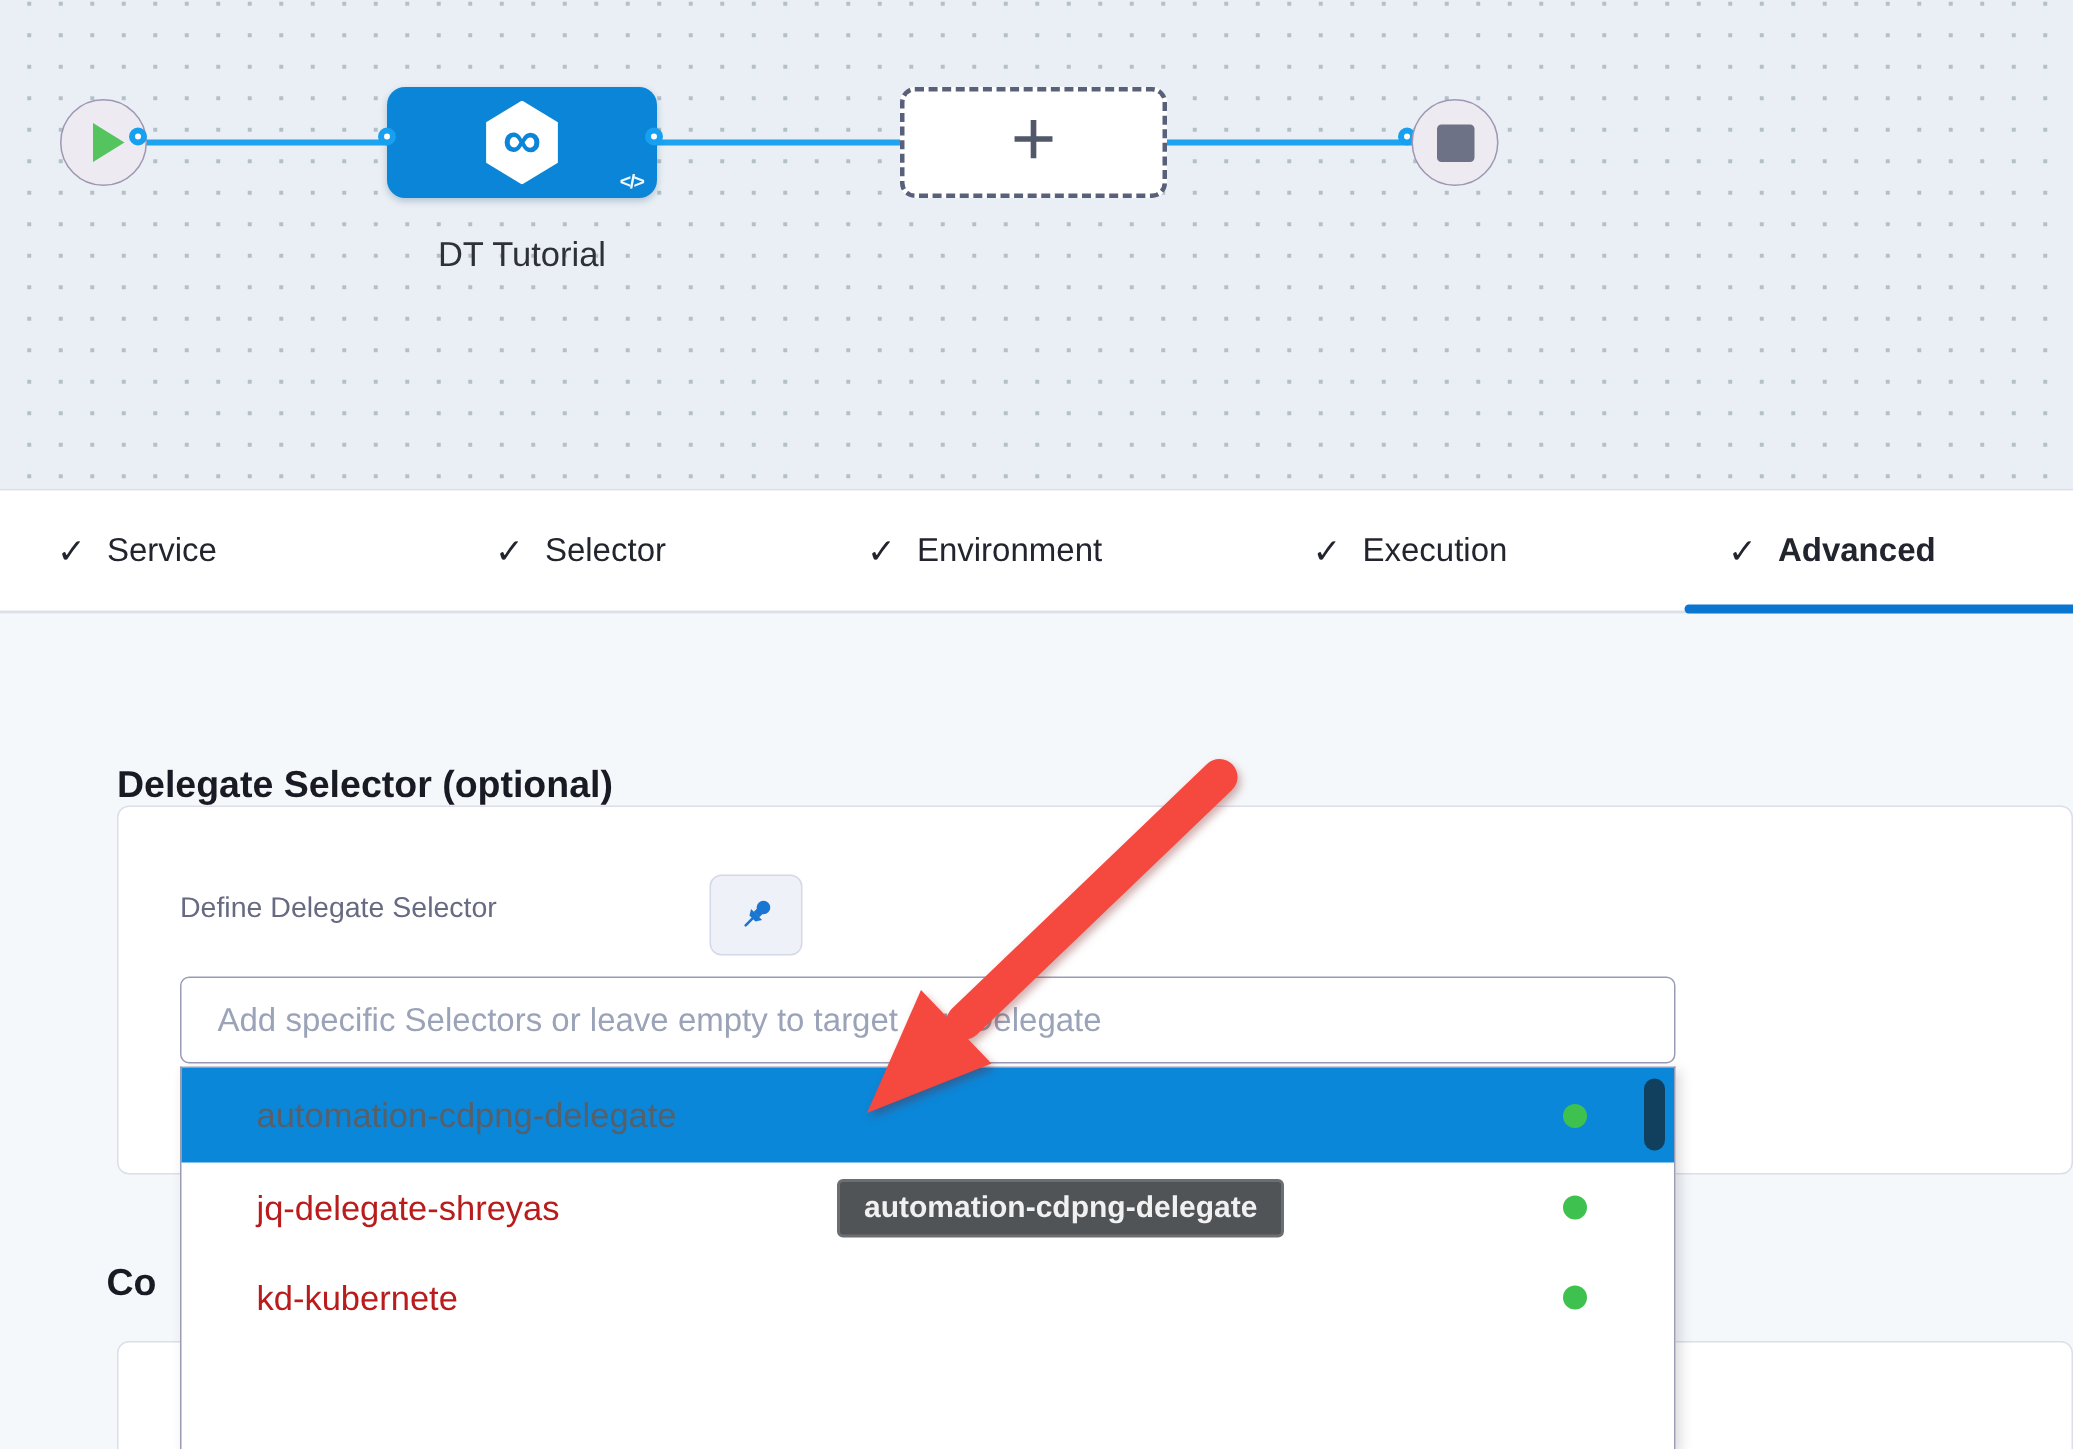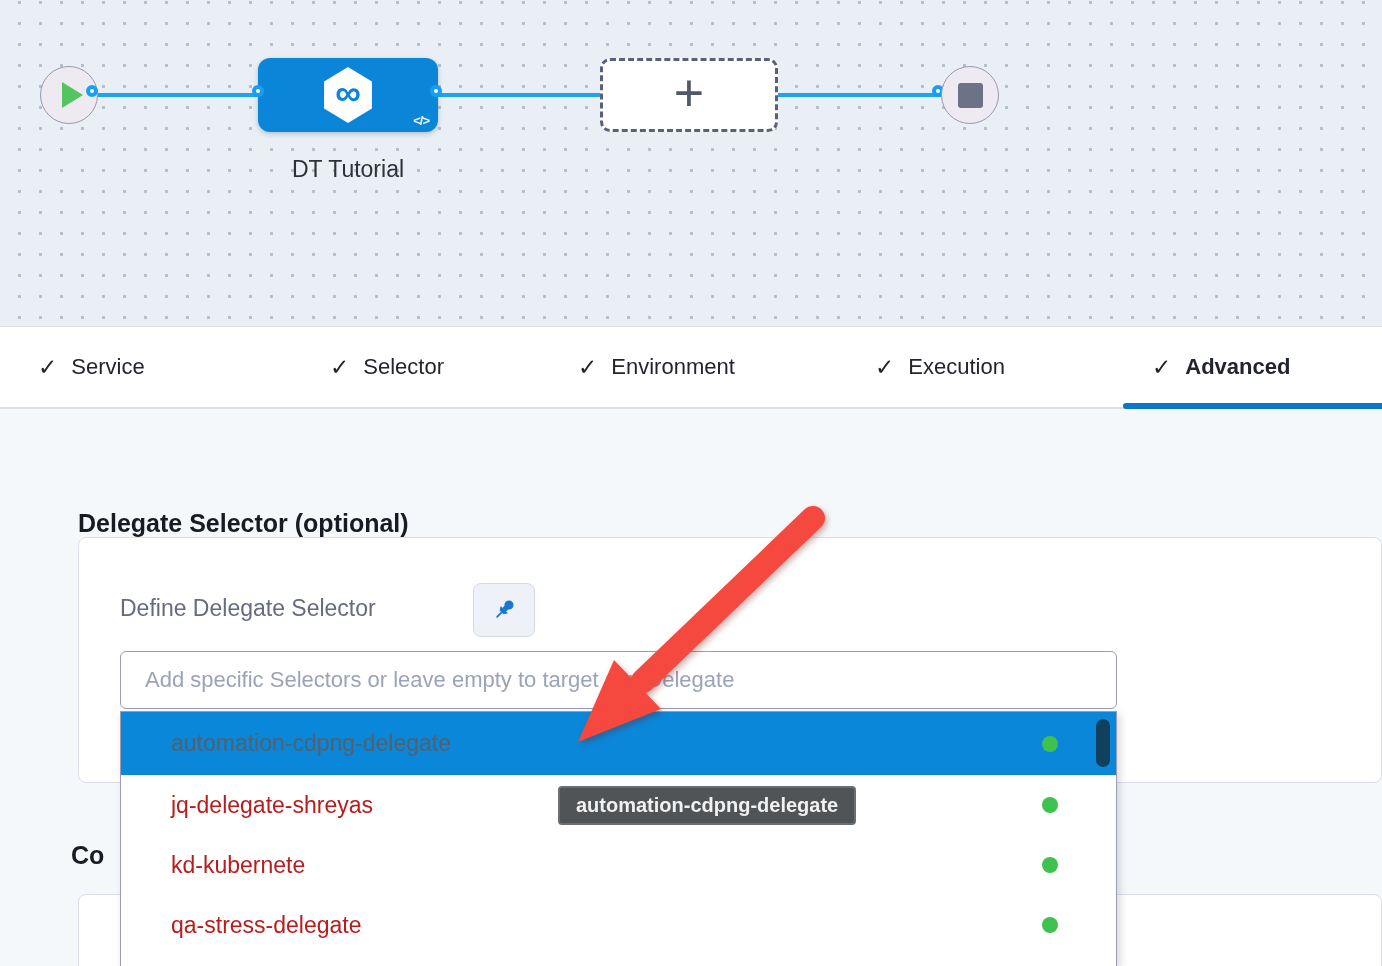--- a/index.html
+++ b/index.html
@@ -59,21 +59,21 @@
   .tab.active .tlabel { font-weight:bold; }
   .tab-underline { position:absolute; left:1123px; bottom:-2px; width:259px; height:6px; background:#0b76d0; border-radius:3px 0 0 3px; }
 
   
   .section-heading { position:absolute; font-size:25px; font-weight:bold; color:#191a23; z-index:1; }
   .h-delegate { left:78px; top:484px;margin-top:25px; }
   .h-next { left:71px; top:841px; }
   .card { position:absolute; background:#ffffff; border:1px solid #dcdeea; border-radius:8px; z-index:1; }
   .card1 { left:78px; top:537px; width:1304px; height:246px; }
   .card2 { left:78px; top:894px; width:1304px; height:90px; }
-  .define-label { position:absolute; left:120px; top:595px; font-size:23px; color:#666a82; z-index:2; }
+  .define-label { position:absolute; left:120px; top:595px; font-size:19px; color:#666a82; z-index:2; }
   .pin-btn {
     position:absolute; left:473px; top:583px; width:62px; height:54px;
     background:#eef1f8; border:1px solid #d5d8e6; border-radius:8px;
     display:flex; align-items:center; justify-content:center; cursor:pointer; z-index:2;
   }
   .selector-input {
     position:absolute; left:120px; top:651px; width:997px; height:58px; z-index:2;
     border:1.5px solid #9a9cb5; border-radius:6px; background:#ffffff;
     font-family:inherit; font-size:22px; color:#3a3e4e; padding:0 24px; outline:none;
   }
@@ -188,24 +188,20 @@
       <span class="status-dot"></span>
     </div>
     <div class="dd-row">
       <span class="dd-name">jq-delegate-shreyas</span>
       <span class="status-dot"></span>
     </div>
     <div class="dd-row">
       <span class="dd-name">kd-kubernete</span>
       <span class="status-dot"></span>
     </div>
-    <div class="dd-row">
-      <span class="dd-name">qa-stress-delegate</span>
-      <span class="status-dot"></span>
-    </div>
     <div class="scroll-thumb"></div>
   </div>
 
   <div class="tooltip">automation-cdpng-delegate</div>
 
   <svg class="arrow-svg" width="1382" height="966" viewBox="0 0 1382 966">
     <g style="filter:drop-shadow(2px 3px 3px rgba(120,20,20,.35));">
       <line x1="813" y1="518" x2="643" y2="681" stroke="#f5483e" stroke-width="24" stroke-linecap="round"></line>
       <polygon points="578,742 614,660 661,709" fill="#f5483e"></polygon>
     </g>

